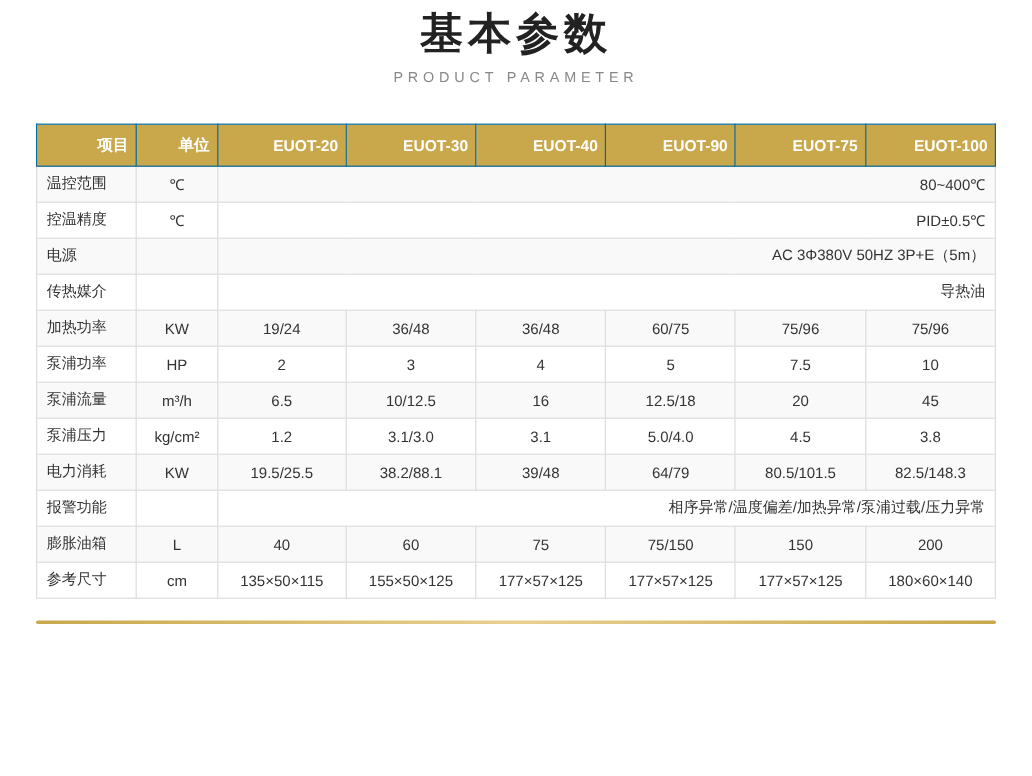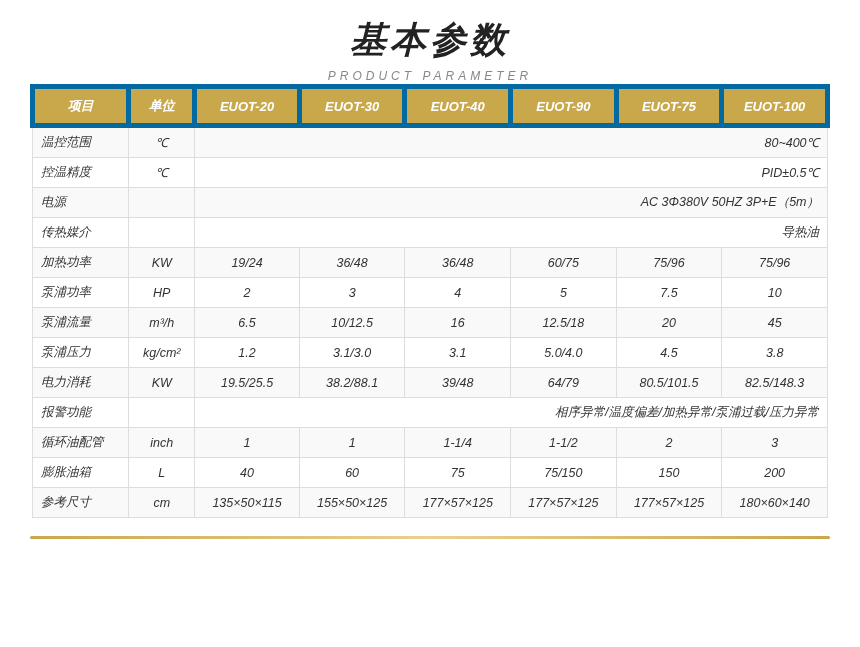--- a/index.html
+++ b/index.html
@@ -6,50 +6,49 @@
     body {
       background: #fff;
       font-family: "Microsoft YaHei", "SimHei", Arial, sans-serif;
       font-size: 13px;
       color: #333;
       width: 860px;
       min-height: 647px;
     }
     .page-container {
       width: 860px;
-      padding: 16px 30px 30px;
-      font-style: italic;
+      padding: 4px 30px 30px;
     }
     .main-title {
       text-align: center;
       font-size: 36px;
       font-weight: bold;
       color: #222;
       margin-bottom: 4px;
       letter-spacing: 4px;
     }
     .sub-title {
       text-align: center;
       font-size: 12px;
       color: #888;
       letter-spacing: 4px;
-      margin-bottom: 1px;
+      margin-bottom: 32px;
     }
     table {
       width: 100%;
       border-collapse: collapse;
       font-size: 12.5px;
     }
     thead tr th {
       background: #c9a84c;
       color: #fff;
       font-weight: bold;
       padding: 8px 6px;
-      text-align: center;
-      border: 5px solid #0369a1;
+      text-align: right;
+      border: 1px solid #0369a1;
       font-size: 13px;
     }
     tbody tr td {
       padding: 6px 8px;
       text-align: center;
       border: 1px solid #ddd;
       color: #333;
     }
     tbody tr:nth-child(odd) {
       background: #f9f9f9;
@@ -166,30 +165,20 @@
           <td>64/79</td>
           <td>80.5/101.5</td>
           <td>82.5/148.3</td>
         </tr>
         <tr>
           <td class="col-item">报警功能</td>
           <td class="col-unit"></td>
           <td colspan="6" class="span-cell">相序异常/温度偏差/加热异常/泵浦过载/压力异常</td>
         </tr>
         <tr>
-          <td class="col-item">循环油配管</td>
-          <td class="col-unit">inch</td>
-          <td>1</td>
-          <td>1</td>
-          <td>1-1/4</td>
-          <td>1-1/2</td>
-          <td>2</td>
-          <td>3</td>
-        </tr>
-        <tr>
           <td class="col-item">膨胀油箱</td>
           <td class="col-unit">L</td>
           <td>40</td>
           <td>60</td>
           <td>75</td>
           <td>75/150</td>
           <td>150</td>
           <td>200</td>
         </tr>
         <tr>

